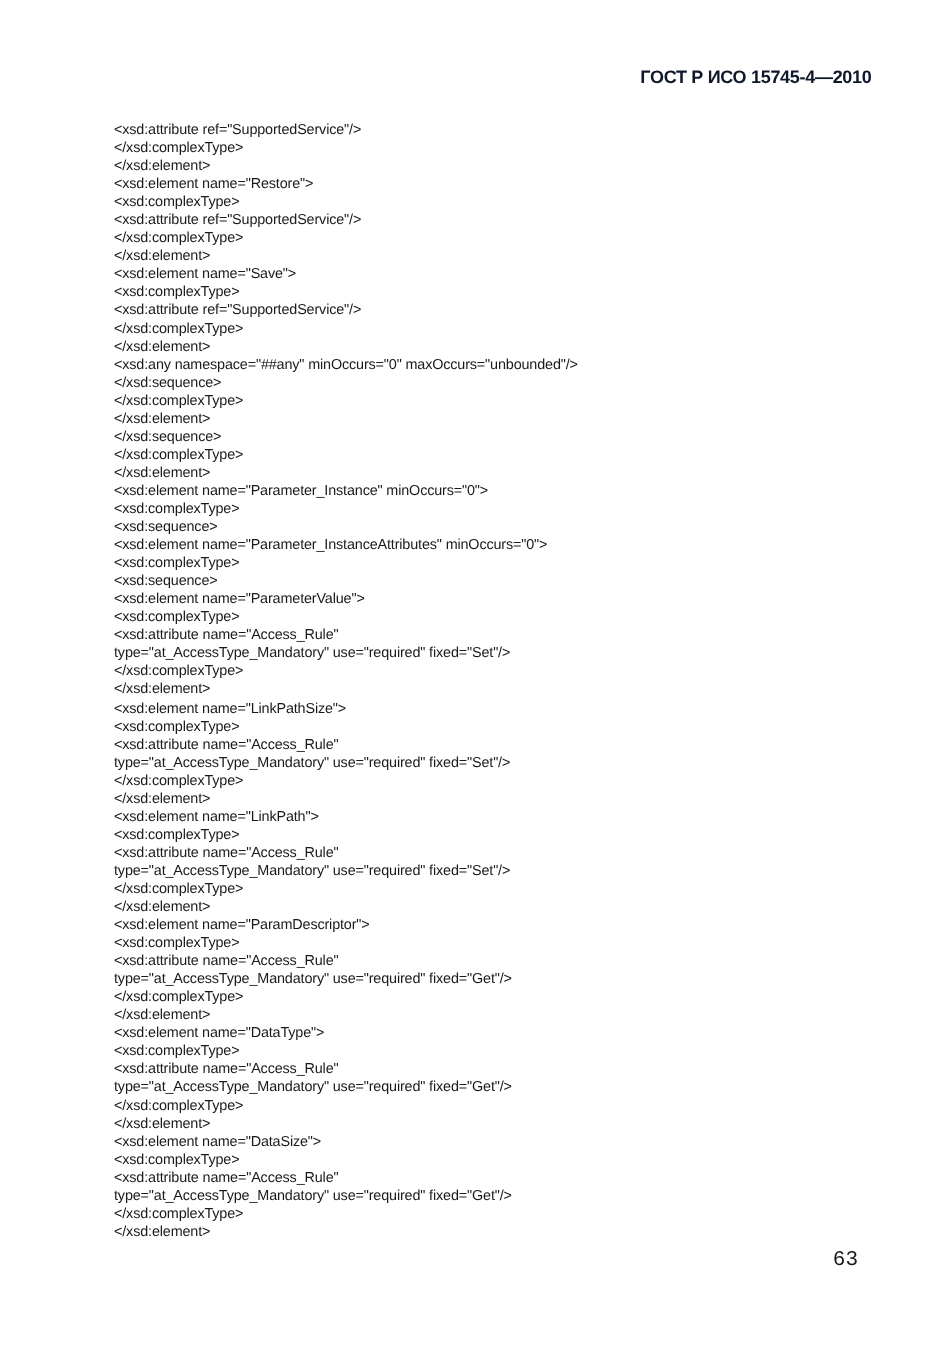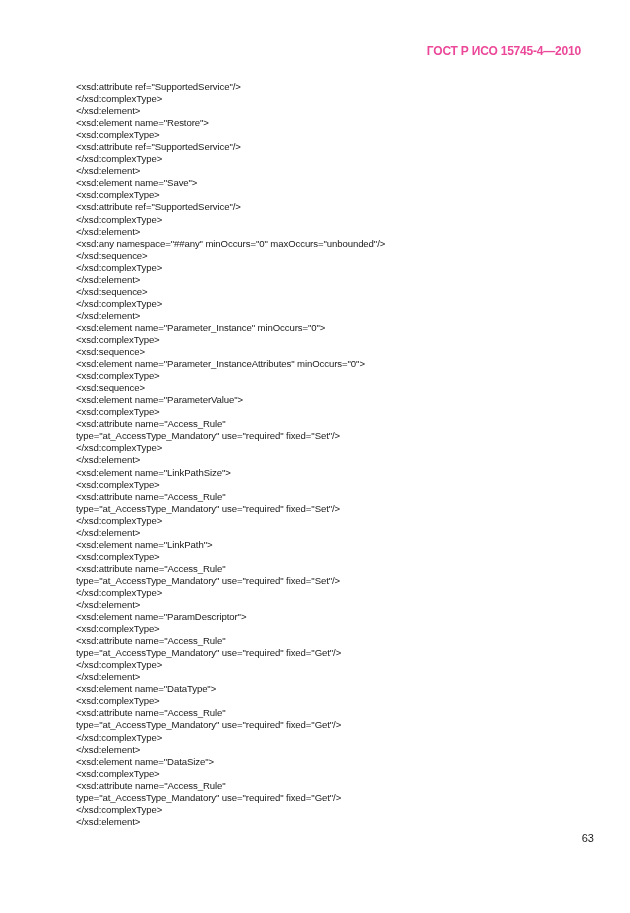--- a/index.html
+++ b/index.html
@@ -1,32 +1,32 @@
 <!DOCTYPE html>
 <html><head>
 <meta charset="utf-8">
 <style>
   html, body { margin: 0; padding: 0; background: #ffffff; }
   body { width: 630px; height: 913px; position: relative; overflow: hidden; }
   .header {
     position: absolute; top: 44px; right: 49px;
     font-family: "Liberation Sans", sans-serif;
-    font-weight: bold; font-size: 12px; color: #ec4899; letter-spacing: -0.2px;
+    font-weight: bold; font-size: 12px; color: #0f172a; letter-spacing: -0.2px;
   }
   .code {
     position: absolute; left: 76px; top: 81px;
     font-family: "Liberation Sans", sans-serif;
     font-size: 9.6px; line-height: 12.05px; color: #1a1a1a;
     white-space: pre; letter-spacing: -0.1px;
   }
   .code div { height: 12.05px; }
   .page-num {
-    position: absolute; top: 832px; right: 36px;
-    font-family: Liberation Sans, sans-serif;
-    font-size: 11px; color: #1a1a1a;
+    position: absolute; top: 832px; right: 58px;
+    font-family: Liberation Mono, monospace;
+    font-size: 14px; color: #1a1a1a;
   }
 </style>
 </head>
 <body>
 
 <div class="header">ГОСТ Р ИСО 15745-4—2010</div>
 
 <div class="code" id="code"><div>&lt;xsd:attribute ref="SupportedService"/&gt;</div><div>&lt;/xsd:complexType&gt;</div><div>&lt;/xsd:element&gt;</div><div>&lt;xsd:element name="Restore"&gt;</div><div>&lt;xsd:complexType&gt;</div><div>&lt;xsd:attribute ref="SupportedService"/&gt;</div><div>&lt;/xsd:complexType&gt;</div><div>&lt;/xsd:element&gt;</div><div>&lt;xsd:element name="Save"&gt;</div><div>&lt;xsd:complexType&gt;</div><div>&lt;xsd:attribute ref="SupportedService"/&gt;</div><div>&lt;/xsd:complexType&gt;</div><div>&lt;/xsd:element&gt;</div><div>&lt;xsd:any namespace="##any" minOccurs="0" maxOccurs="unbounded"/&gt;</div><div>&lt;/xsd:sequence&gt;</div><div>&lt;/xsd:complexType&gt;</div><div>&lt;/xsd:element&gt;</div><div>&lt;/xsd:sequence&gt;</div><div>&lt;/xsd:complexType&gt;</div><div>&lt;/xsd:element&gt;</div><div>&lt;xsd:element name="Parameter_Instance" minOccurs="0"&gt;</div><div>&lt;xsd:complexType&gt;</div><div>&lt;xsd:sequence&gt;</div><div>&lt;xsd:element name="Parameter_InstanceAttributes" minOccurs="0"&gt;</div><div>&lt;xsd:complexType&gt;</div><div>&lt;xsd:sequence&gt;</div><div>&lt;xsd:element name="ParameterValue"&gt;</div><div>&lt;xsd:complexType&gt;</div><div>&lt;xsd:attribute name="Access_Rule"</div><div>type="at_AccessType_Mandatory" use="required" fixed="Set"/&gt;</div><div>&lt;/xsd:complexType&gt;</div><div>&lt;/xsd:element&gt;</div><div>&lt;xsd:element name="LinkPathSize"&gt;</div><div>&lt;xsd:complexType&gt;</div><div>&lt;xsd:attribute name="Access_Rule"</div><div>type="at_AccessType_Mandatory" use="required" fixed="Set"/&gt;</div><div>&lt;/xsd:complexType&gt;</div><div>&lt;/xsd:element&gt;</div><div>&lt;xsd:element name="LinkPath"&gt;</div><div>&lt;xsd:complexType&gt;</div><div>&lt;xsd:attribute name="Access_Rule"</div><div>type="at_AccessType_Mandatory" use="required" fixed="Set"/&gt;</div><div>&lt;/xsd:complexType&gt;</div><div>&lt;/xsd:element&gt;</div><div>&lt;xsd:element name="ParamDescriptor"&gt;</div><div>&lt;xsd:complexType&gt;</div><div>&lt;xsd:attribute name="Access_Rule"</div><div>type="at_AccessType_Mandatory" use="required" fixed="Get"/&gt;</div><div>&lt;/xsd:complexType&gt;</div><div>&lt;/xsd:element&gt;</div><div>&lt;xsd:element name="DataType"&gt;</div><div>&lt;xsd:complexType&gt;</div><div>&lt;xsd:attribute name="Access_Rule"</div><div>type="at_AccessType_Mandatory" use="required" fixed="Get"/&gt;</div><div>&lt;/xsd:complexType&gt;</div><div>&lt;/xsd:element&gt;</div><div>&lt;xsd:element name="DataSize"&gt;</div><div>&lt;xsd:complexType&gt;</div><div>&lt;xsd:attribute name="Access_Rule"</div><div>type="at_AccessType_Mandatory" use="required" fixed="Get"/&gt;</div><div>&lt;/xsd:complexType&gt;</div><div>&lt;/xsd:element&gt;</div></div>
 
 <div class="page-num">63</div>

